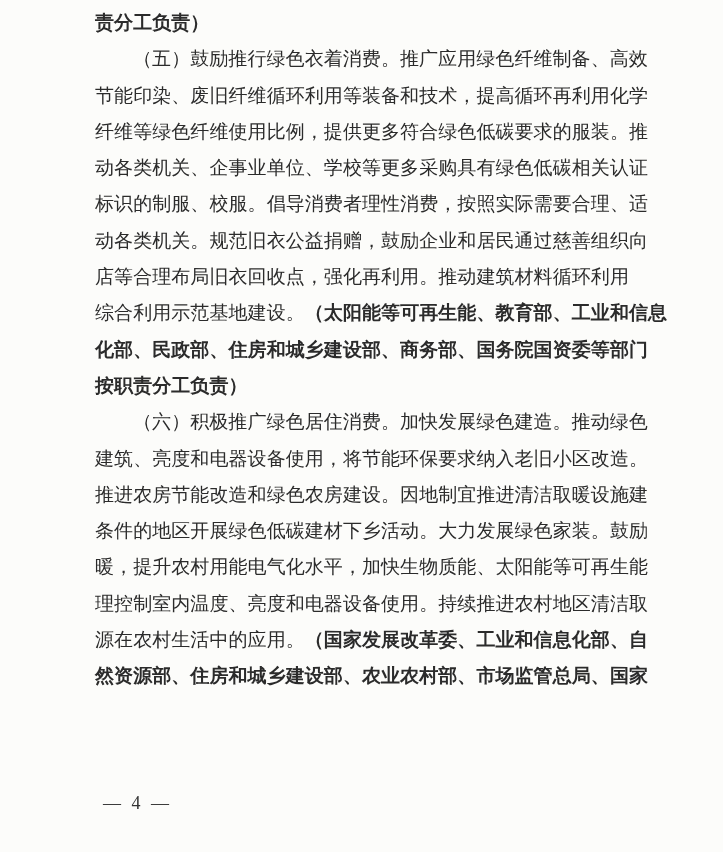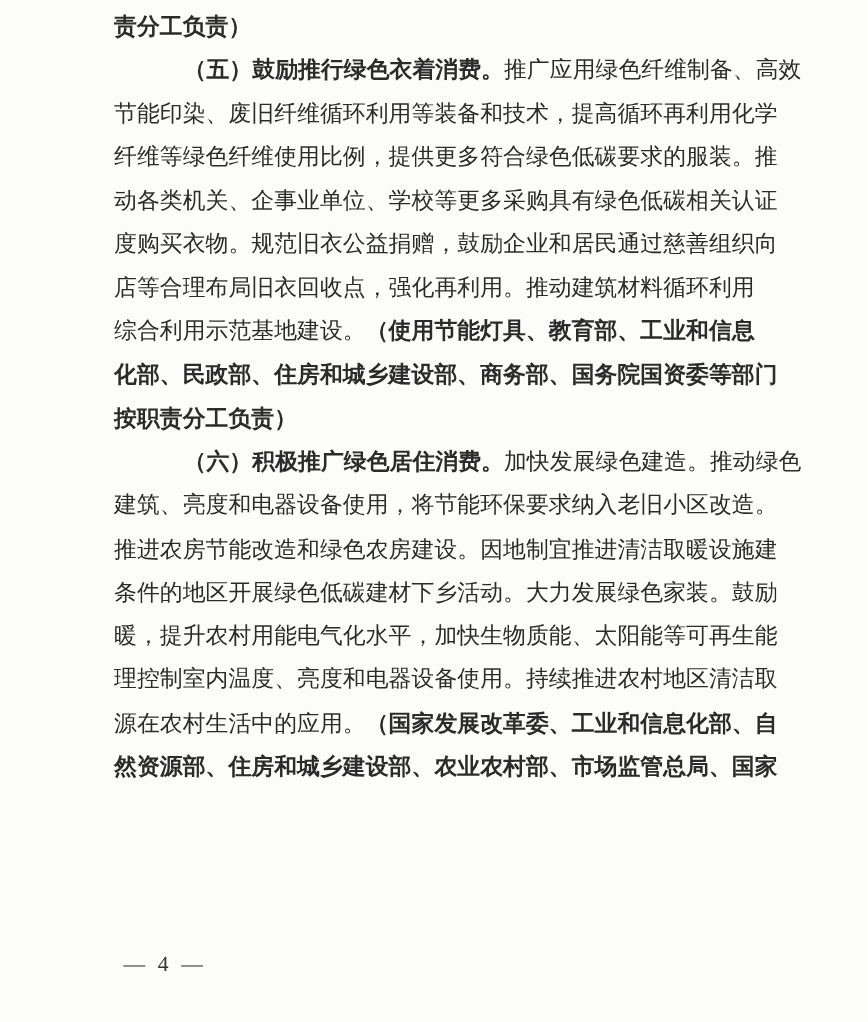--- a/index.html
+++ b/index.html
@@ -28,22 +28,21 @@
     white-space: nowrap;
     letter-spacing: 0.07px;
   }
   .line.indent {
     padding-left: 38px;
   }
   .seg-body {
     font-weight: normal;
   }
   .seg-heading {
-    font-weight: bold;
-    margin-left: 20px;
+    font-weight: normal;
   }
   .seg-attribution {
     font-weight: bold;
   }
   .footer {
     position: absolute;
     left: 103px;
     top: 792px;
     font-size: 18px;
     line-height: 22px;
@@ -55,23 +54,24 @@
 </head>
 <body>
 
 <div class="page">
   <div class="content" id="content">
       <div class="line"><span class="seg-attribution">责分工负责）</span></div>
       <div class="line indent"><span class="seg-heading">（五）鼓励推行绿色衣着消费。</span><span class="seg-body">推广应用绿色纤维制备、高效</span></div>
       <div class="line"><span class="seg-body">节能印染、废旧纤维循环利用等装备和技术，提高循环再利用化学</span></div>
       <div class="line"><span class="seg-body">纤维等绿色纤维使用比例，提供更多符合绿色低碳要求的服装。推</span></div>
       <div class="line"><span class="seg-body">动各类机关、企事业单位、学校等更多采购具有绿色低碳相关认证</span></div>
-      <div class="line"><span class="seg-body">度购买衣物。规范旧衣公益捐赠，鼓励企业和居民通过慈善组织向</span></div>
+      <div class="line"><span class="seg-body">标识的制服、校服。倡导消费者理性消费，按照实际需要合理、适</span></div>
+      <div class="line"><span class="seg-body">动各类机关。规范旧衣公益捐赠，鼓励企业和居民通过慈善组织向</span></div>
       <div class="line"><span class="seg-body">店等合理布局旧衣回收点，强化再利用。推动建筑材料循环利用</span></div>
-      <div class="line"><span class="seg-body">综合利用示范基地建设。</span><span class="seg-attribution">（使用节能灯具、教育部、工业和信息</span></div>
+      <div class="line"><span class="seg-body">综合利用示范基地建设。</span><span class="seg-attribution">（太阳能等可再生能、教育部、工业和信息</span></div>
       <div class="line"><span class="seg-attribution">化部、民政部、住房和城乡建设部、商务部、国务院国资委等部门</span></div>
       <div class="line"><span class="seg-attribution">按职责分工负责）</span></div>
       <div class="line indent"><span class="seg-heading">（六）积极推广绿色居住消费。</span><span class="seg-body">加快发展绿色建造。推动绿色</span></div>
       <div class="line"><span class="seg-body">建筑、亮度和电器设备使用，将节能环保要求纳入老旧小区改造。</span></div>
       <div class="line"><span class="seg-body">推进农房节能改造和绿色农房建设。因地制宜推进清洁取暖设施建</span></div>
       <div class="line"><span class="seg-body">条件的地区开展绿色低碳建材下乡活动。大力发展绿色家装。鼓励</span></div>
       <div class="line"><span class="seg-body">暖，提升农村用能电气化水平，加快生物质能、太阳能等可再生能</span></div>
       <div class="line"><span class="seg-body">理控制室内温度、亮度和电器设备使用。持续推进农村地区清洁取</span></div>
       <div class="line"><span class="seg-body">源在农村生活中的应用。</span><span class="seg-attribution">（国家发展改革委、工业和信息化部、自</span></div>
       <div class="line"><span class="seg-attribution">然资源部、住房和城乡建设部、农业农村部、市场监管总局、国家</span></div>

